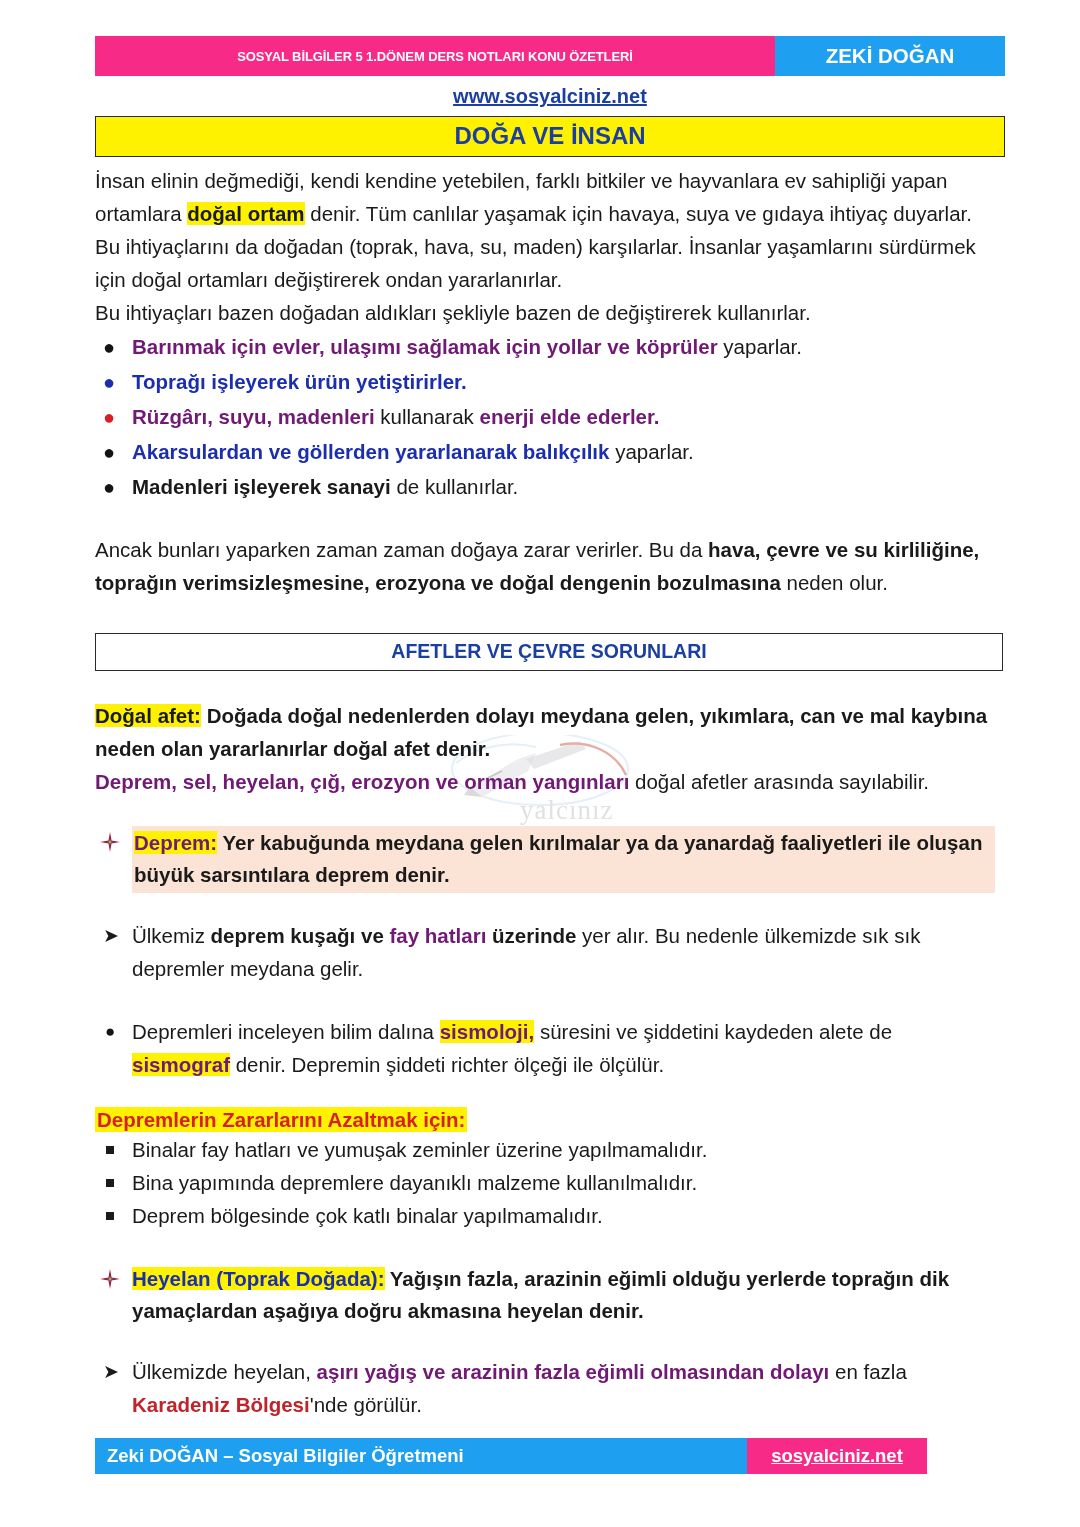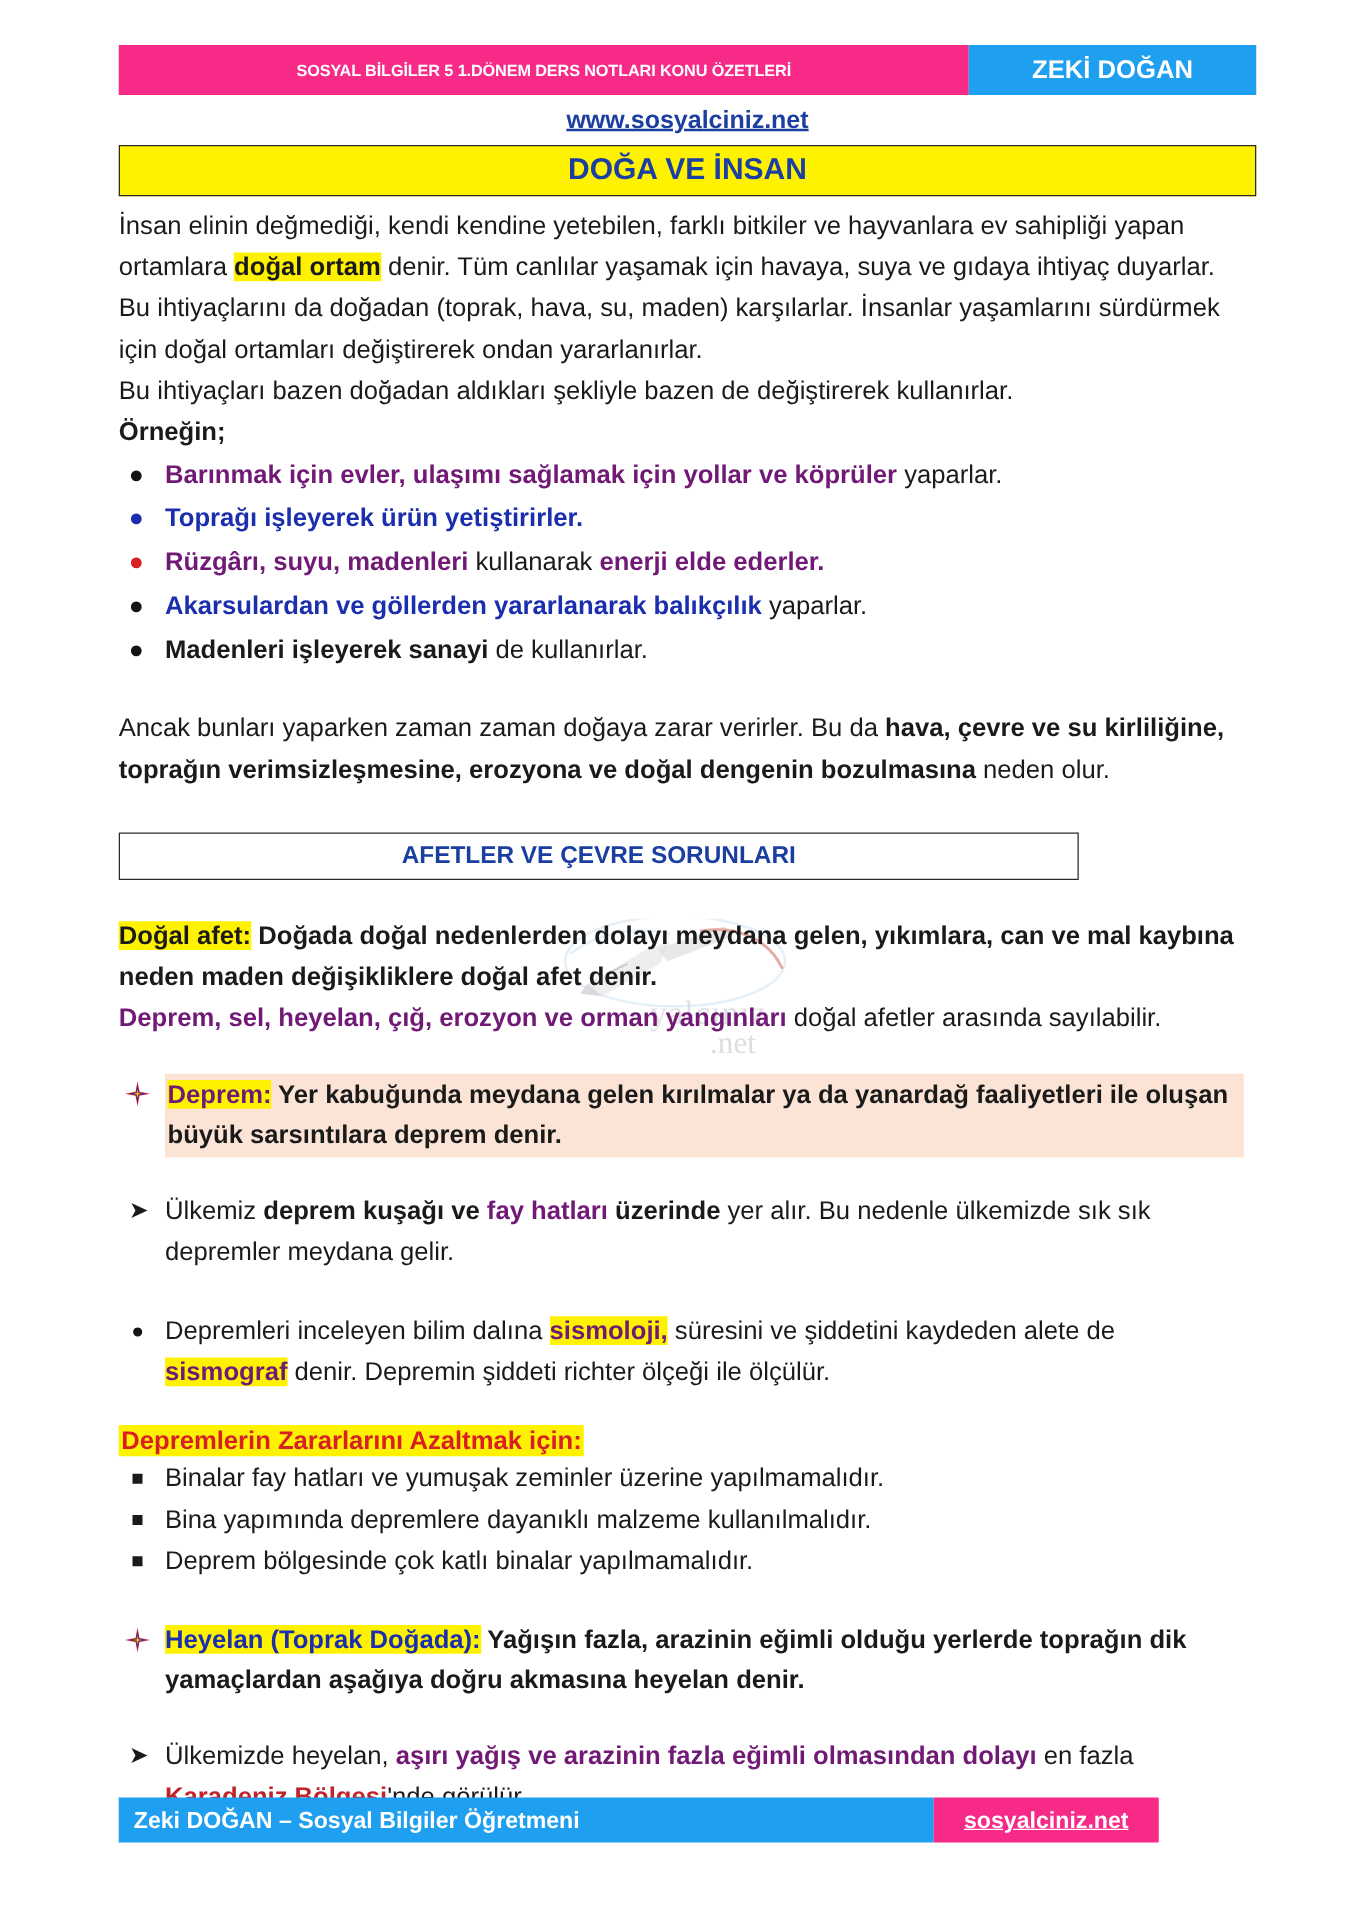--- a/index.html
+++ b/index.html
@@ -108,21 +108,21 @@
     text-align: center;
     color: #1B3FA0;
     font-size: 24px;
     font-weight: bold;
     padding: 5px 0 6px 0;
     margin-top: 8px;
     position: relative;
     z-index: 2;
   }
   .white-box {
-    width: 768px;
+    width: 908px;
     box-sizing: border-box;
     background: #ffffff;
     border: 1.5px solid #2b2b2b;
     text-align: center;
     color: #1B3FA0;
     font-size: 19.5px;
     font-weight: bold;
     padding: 6px 0 7px 0;
     margin-top: 34px;
     position: relative;
@@ -341,21 +341,20 @@
   </div>
 
   <div class="yellow-box">DOĞA VE İNSAN</div>
 
   <div class="para">
     <span>İnsan elinin değmediği, kendi kendine yetebilen, farklı bitkiler ve hayvanlara ev sahipliği yapan ortamlara </span><span class="b hl">doğal ortam</span><span> denir. Tüm canlılar yaşamak için havaya, suya ve gıdaya ihtiyaç duyarlar. Bu ihtiyaçlarını da doğadan (toprak, hava, su, maden) karşılarlar. İnsanlar yaşamlarını sürdürmek için doğal ortamları değiştirerek ondan yararlanırlar.</span>
   </div>
 
   <div class="para tight">Bu ihtiyaçları bazen doğadan aldıkları şekliyle bazen de değiştirerek kullanırlar.</div>
 
-  <div class="para tight bold">Örneğin;</div>
 
   <ul class="blist">
     <li>
       <span class="bullet bl-black">●</span>
       <span class="red">Barınmak için evler, ulaşımı sağlamak için yollar ve köprüler</span><span> yaparlar.</span>
     </li>
     <li>
       <span class="bullet bl-blue">●</span>
       <span class="blue">Toprağı işleyerek ürün yetiştirirler.</span>
     </li>
@@ -373,21 +372,21 @@
     </li>
   </ul>
 
   <div class="para gap">
     <span>Ancak bunları yaparken zaman zaman doğaya zarar verirler. Bu da </span><span class="bold">hava, çevre ve su kirliliğine, toprağın verimsizleşmesine, erozyona ve doğal dengenin bozulmasına</span><span> neden olur.</span>
   </div>
 
   <div class="white-box">AFETLER VE ÇEVRE SORUNLARI</div>
 
   <div class="para" style="margin-top:28px">
-    <span class="b hl">Doğal afet:</span><span class="bold"> Doğada doğal nedenlerden dolayı meydana gelen, yıkımlara, can ve mal kaybına neden maden değişikliklere doğal afet denir.</span>
+    <span class="b hl">Doğal afet:</span><span class="bold"> Doğada doğal nedenlerden dolayı meydana gelen, yıkımlara, can ve mal kaybına neden olan yararlanırlar doğal afet denir.</span>
   </div>
 
   <div class="para tight">
     <span class="red">Deprem, sel, heyelan, çığ, erozyon ve orman yangınları</span><span> doğal afetler arasında sayılabilir.</span>
   </div>
 
   <div class="star-block">
     <svg class="star-icon" viewBox="0 0 20 20">
       <path d="M10 0 L11.6 8.4 L20 10 L11.6 11.6 L10 20 L8.4 11.6 L0 10 L8.4 8.4 Z" fill="#D81F26"></path>
       <path d="M10 3 L11 9 L17 10 L11 11 L10 17 L9 11 L3 10 L9 9 Z" fill="#1B2FAE"></path>

